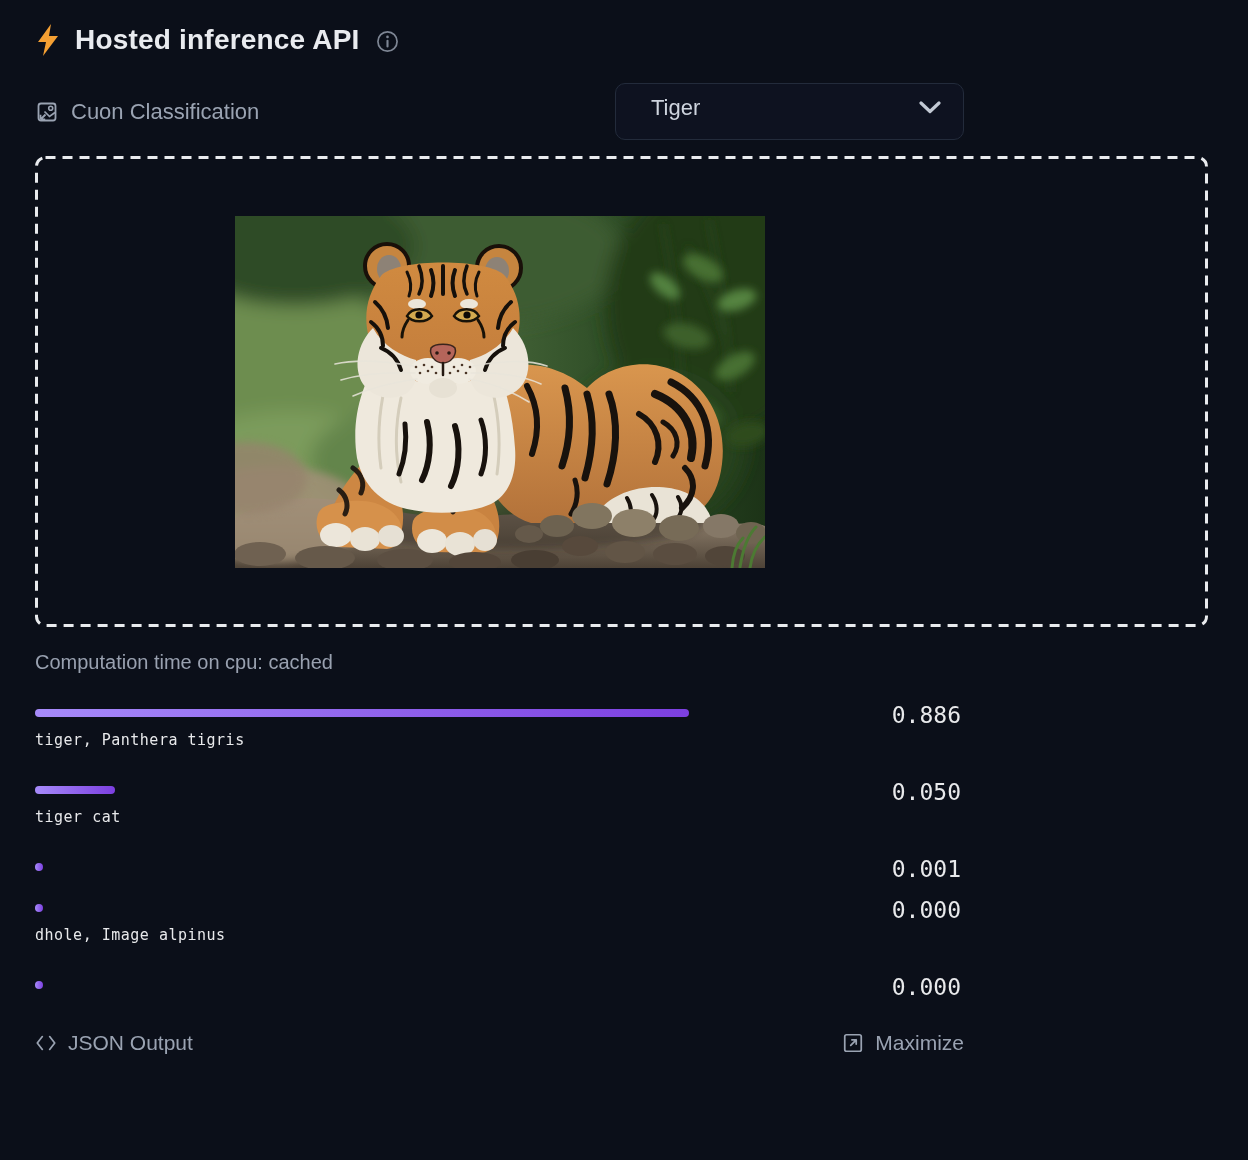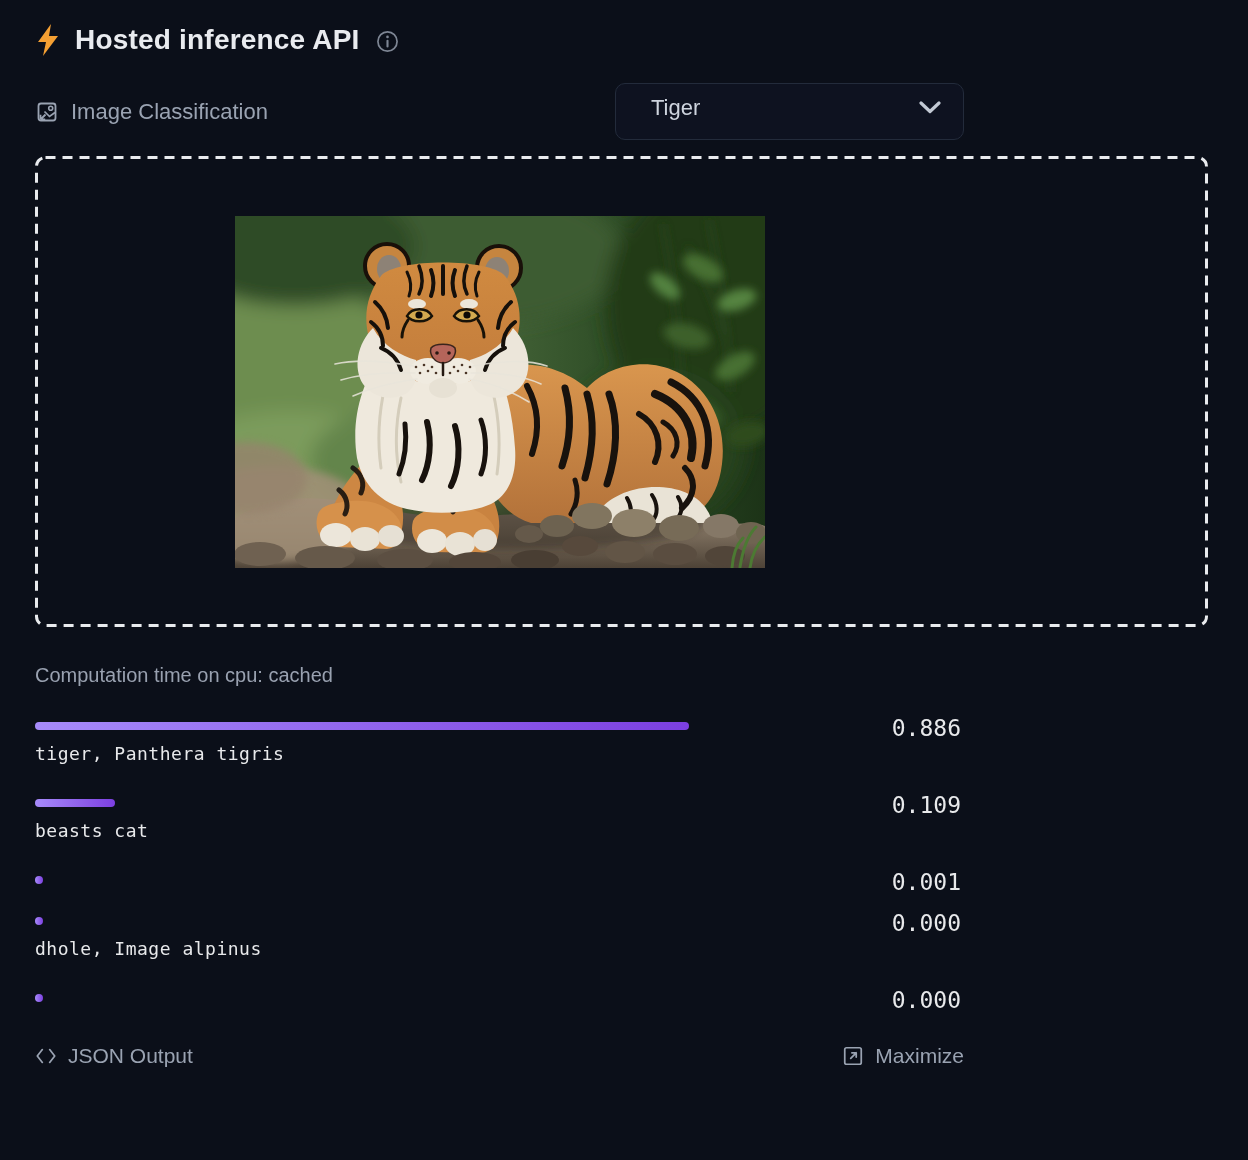--- a/index.html
+++ b/index.html
@@ -31,33 +31,33 @@
   }
   .example-select .sel-val { color:#ced4de; font-size:22px; }
   .chev { width:22px; height:13px; }
 
   
   .dropzone { position:relative; margin-top:16px; height:471px; display:flex; align-items:center; justify-content:center; }
   .dash-overlay { position:absolute; inset:0; pointer-events:none; }
   .example-image { width:530px; height:352px; display:block; }
 
   
-  .computation { margin-top:36px; font-size:20px; line-height:24px; color:#99a1b0; }
+  .computation { margin-top:23px; font-size:20px; line-height:24px; color:#99a1b0; }
 
   
   .results { margin-top:35px; }
   .result-row { position:relative; margin-bottom:33px; }
   .bar-track { width:calc(100% - 191px); }
   .result-bar {
     height:8px; border-radius:4px; min-width:8px;
     background:linear-gradient(90deg,#a78bfa 0%,#7c3fe0 100%);
   }
   .result-label {
     margin-top:11px; font-family:"DejaVu Sans Mono", monospace;
-    font-size:18px; line-height:25px; color:#e8e9eb; letter-spacing:.5px;
+    font-size:15px; line-height:25px; color:#e8e9eb; letter-spacing:.5px;
   }
   .result-score {
     position:absolute; top:-7px; right:3px;
     font-family:"DejaVu Sans Mono", monospace;
     font-size:23px; line-height:26px; color:#e8e9eb;
   }
 
   
   .footer-row { display:flex; align-items:center; justify-content:space-between; margin-top:9px; height:26px; }
   .footer-btn { display:flex; align-items:center; gap:11px; color:#9aa3b2; font-size:21px; cursor:pointer;margin-top:16px; }
@@ -81,21 +81,21 @@
   </div>
 
   <div class="task-row">
     <div class="task-left">
       <svg class="task-ic" viewBox="0 0 24 24">
         <rect x="3.5" y="3.5" width="17" height="17" rx="2.5" fill="none" stroke="#9aa3b2" stroke-width="1.8"></rect>
         <circle cx="15.7" cy="8.3" r="2" fill="none" stroke="#9aa3b2" stroke-width="1.6"></circle>
         <path d="M9.5 11.5 L14.5 16.5 L20 12.5" fill="none" stroke="#9aa3b2" stroke-width="1.7"></path>
         <path d="M10.5 14.5 L5.5 19.5 M5.5 19.5 L5.5 14.8 M5.5 19.5 L10.2 19.5" fill="none" stroke="#9aa3b2" stroke-width="1.8"></path>
       </svg>
-      <span>Image Classification</span>
+      <span>Cuon Classification</span>
     </div>
 
     <div class="example-select">
       <span class="sel-val">Tiger</span>
       <svg class="chev" viewBox="0 0 22 13">
         <path d="M2 2 L11 10.5 L20 2" fill="none" stroke="#c2c9d4" stroke-width="3.2" stroke-linecap="round" stroke-linejoin="round"></path>
       </svg>
     </div>
   </div>
 
@@ -304,22 +304,22 @@
       <div class="result-bar" style="width: 88.6%;"></div>
     </div>
     <div class="result-label">tiger, Panthera tigris</div>
     <div class="result-score">0.886</div>
   </div>
 
   <div class="result-row">
     <div class="bar-track">
       <div class="result-bar" style="width: 10.9%;"></div>
     </div>
-    <div class="result-label">beasts cat</div>
-    <div class="result-score">0.109</div>
+    <div class="result-label">tiger cat</div>
+    <div class="result-score">0.050</div>
   </div>
 
   <div class="result-row">
     <div class="bar-track">
       <div class="result-bar" style="width: 0.8%;"></div>
     </div>
     <div class="result-score">0.001</div>
   </div>
 
   <div class="result-row">

